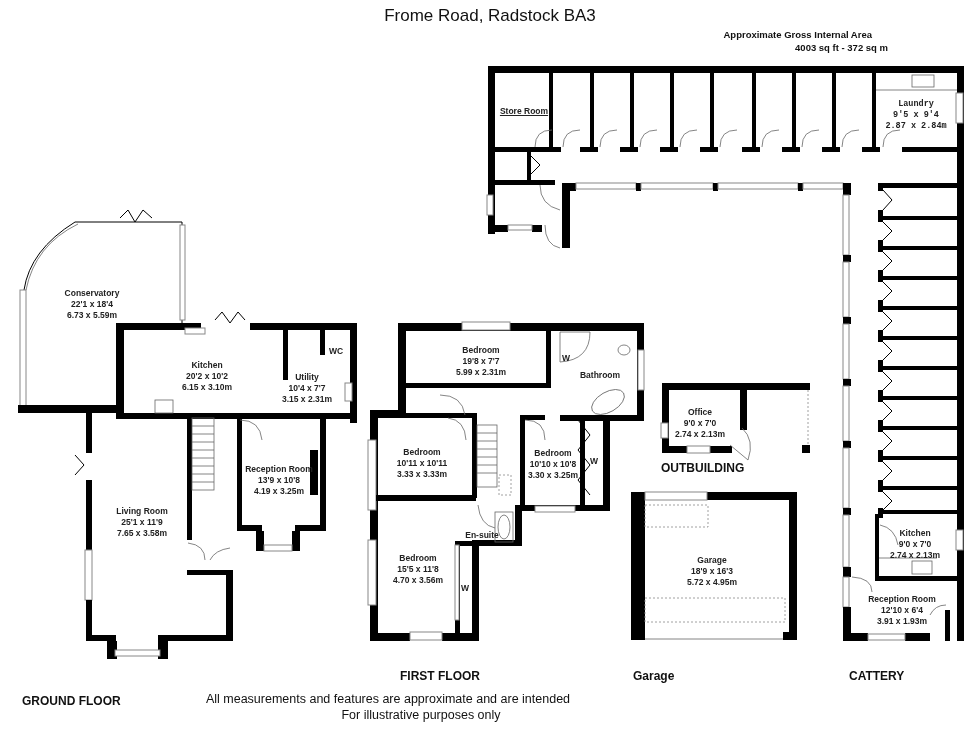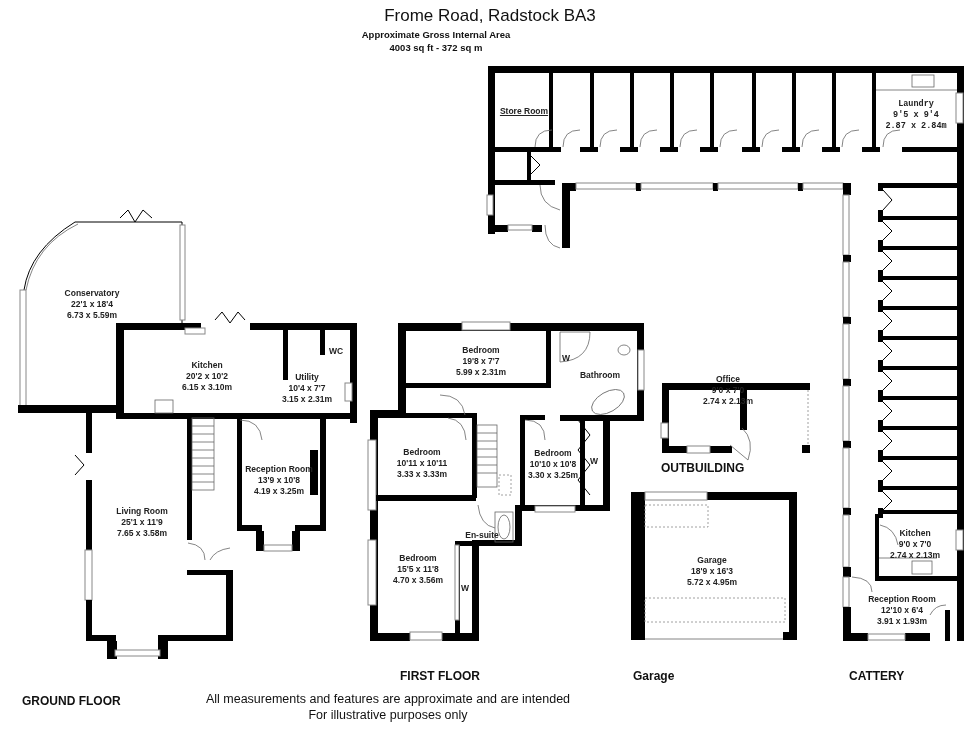--- a/index.html
+++ b/index.html
@@ -1,36 +1,36 @@
 <!DOCTYPE html>
 <html><head>
 <meta charset="utf-8">
 <style>
   html,body{margin:0;padding:0;background:#fff;}
   body{width:980px;height:732px;position:relative;overflow:hidden;font-family:"Liberation Sans",sans-serif;color:#111;}
   .abs{position:absolute;}
   .title{left:0;width:892px;top:6px;text-align:center;font-weight:normal;font-size:17px;margin-left:44px;}
-  .sub{left:0;width:872px;text-align:center;font-weight:bold;font-size:9.5px;}
+  .sub{left:0;width:872px;text-align:right;font-weight:bold;font-size:9.5px;}
   .lbl{position:absolute;text-align:center;font-size:8.5px;line-height:11px;font-weight:bold;color:#222;white-space:nowrap;transform:translateX(-50%);}
   .lbl span{display:block;}
   .floor{position:absolute;font-weight:bold;font-size:12px;}
   .foot{left:0;width:776px;text-align:center;font-size:12.5px;}
   svg{position:absolute;left:0;top:0;}
   .w{fill:#000;}
   .win{fill:#fff;stroke:#888;stroke-width:1;}
   .line{stroke:#000;fill:none;stroke-width:1;}
   .thin{stroke:#666;fill:none;stroke-width:0.8;}
   .dash{stroke:#888;fill:none;stroke-width:0.8;stroke-dasharray:2,2;}
 </style>
 </head>
 <body>
 
 <div class="abs title">Frome Road, Radstock BA3</div>
 <div class="abs sub" style="top:29px;">Approximate Gross Internal Area</div>
-<div class="abs sub" style="top:42px;">4003 sq ft - 372 sq m</div>
+<div class="abs sub" style="top:42px;padding-left:16px;">4003 sq ft - 372 sq m</div>
 
 <svg width="980" height="732" viewBox="0 0 980 732">
 
   <g>
 
     <path class="line" d="M24,410 L24,290 Q30,250 75,222 L182,222 L182,323" stroke-width="3"></path>
     <rect class="win" x="20" y="290" width="6" height="120"></rect>
     <rect class="win" x="180" y="225" width="5" height="95"></rect>
     <path class="thin" d="M26,290 Q35,245 78,224"></path>
     <path class="line" d="M120,218 L128,210 L135,222 L143,210 L152,218"></path>
@@ -365,21 +365,21 @@
 <div class="lbl" style="left:418px;top:553px;">
   <span>Bedroom</span>
   <span>15'5 x 11'8</span>
   <span>4.70 x 3.56m</span>
 </div>
 <div class="lbl" style="left:465px;top:583px;">
     <span>W</span>
   </div>
 <div class="floor" style="left:371px;top:669px;padding-left:29px;">FIRST FLOOR</div>
 
-<div class="lbl" style="left:700px;top:374px;margin-left:28px;">
+<div class="lbl" style="left:700px;top:407px;">
   <span>Office</span>
   <span>9'0 x 7'0</span>
   <span>2.74 x 2.13m</span>
 </div>
 <div class="floor" style="left:661px;top:461px;">OUTBUILDING</div>
 
 <div class="lbl" style="left:712px;top:555px;">
   <span>Garage</span>
   <span>18'9 x 16'3</span>
   <span>5.72 x 4.95m</span>
@@ -400,13 +400,13 @@
   <span>2.74 x 2.13m</span>
 </div>
 <div class="lbl" style="left:902px;top:594px;">
   <span>Reception Room</span>
   <span>12'10 x 6'4</span>
   <span>3.91 x 1.93m</span>
 </div>
 <div class="floor" style="left:849px;top:669px;">CATTERY</div>
 
 <div class="abs foot" style="top:692px;">All measurements and features are approximate and are intended</div>
-<div class="abs foot" style="top:708px;">For illustrative purposes only</div>
+<div class="abs foot" style="top:708px;padding-left:33px;">For illustrative purposes only</div>
 
 </body></html>

